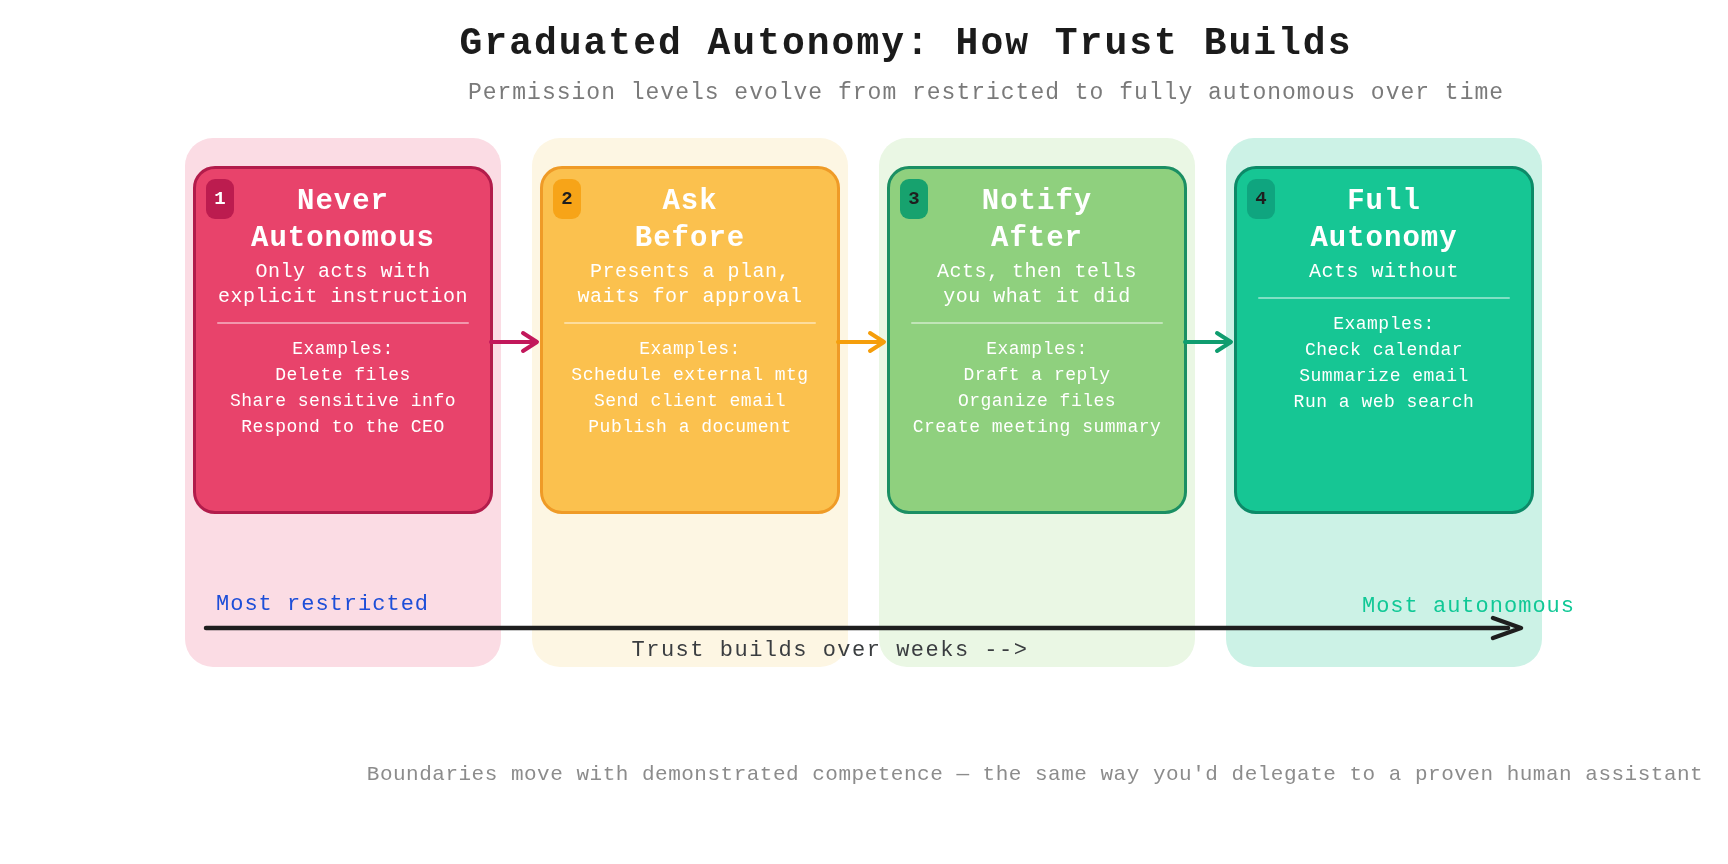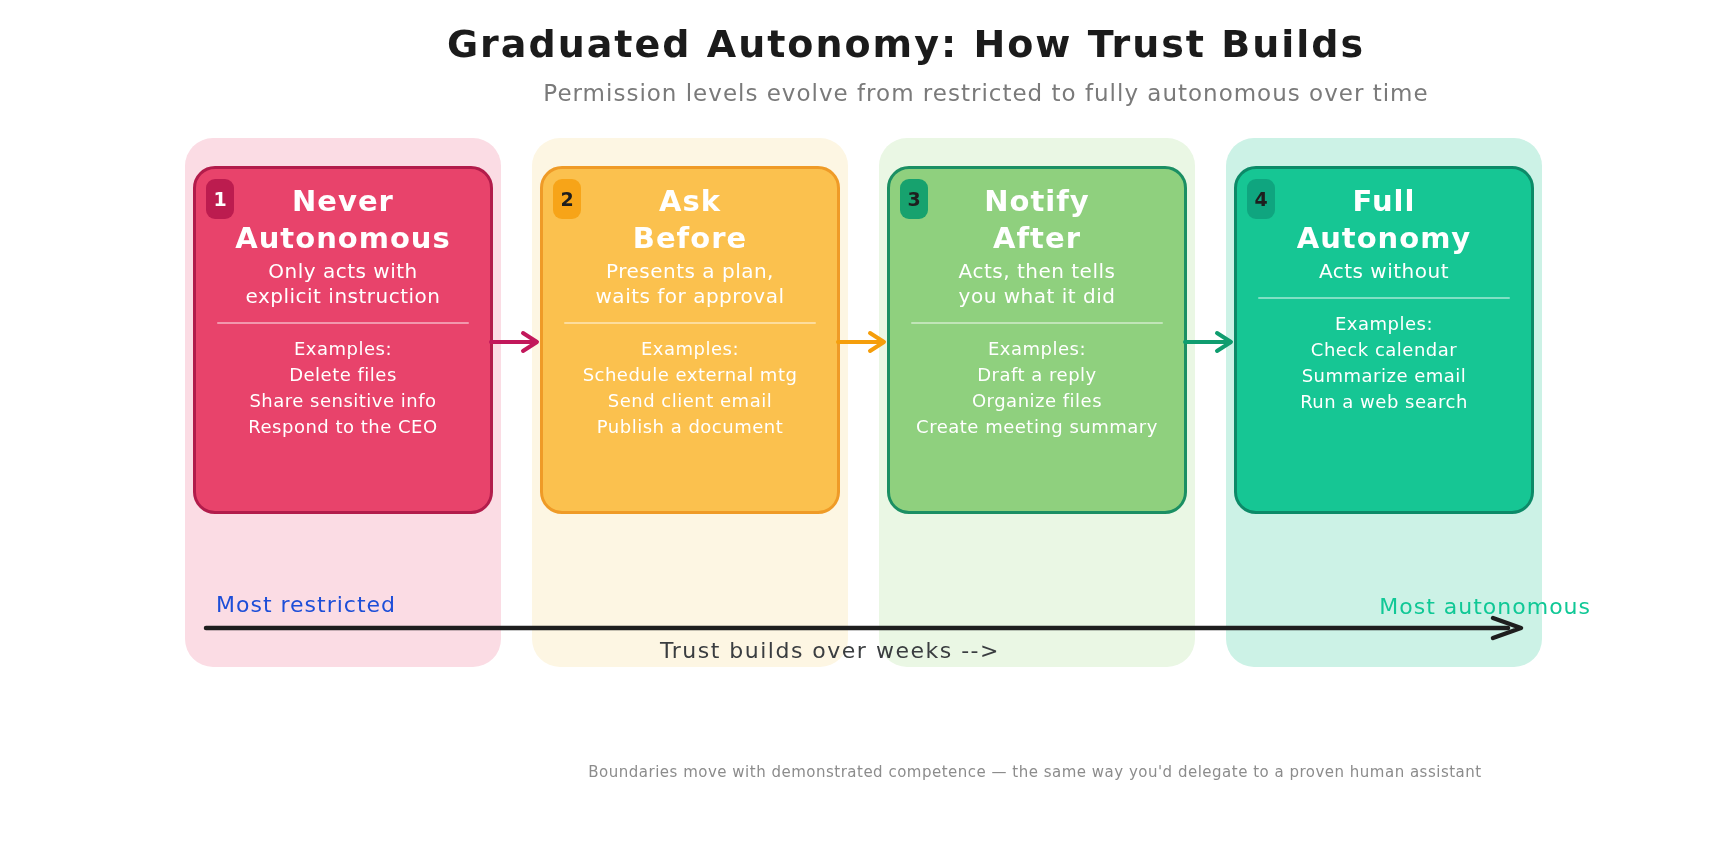--- a/index.html
+++ b/index.html
@@ -1,18 +1,18 @@
 <!DOCTYPE html>
 <html><head>
 <meta charset="utf-8">
 <style>
   * { margin: 0; padding: 0; box-sizing: border-box; }
   html, body { width: 1728px; height: 864px; background: #ffffff; }
   body { font-family: "DejaVu Sans", "Liberation Sans", sans-serif; }
-  #page { position: relative; width: 1728px; height: 864px; overflow: hidden; background: #ffffff; }
+  #page { position: relative; width: 1728px; height: 864px; overflow: hidden; background: #ffffff; font-family: Liberation Mono, monospace; }
 
   .page-title {
     position: absolute; top: 22px; left: 906px; transform: translateX(-50%);
     font-size: 38px; font-weight: 700; color: #1b1b1b; letter-spacing: 2px; white-space: nowrap;
   }
   .page-subtitle {
     position: absolute; top: 80px; left: 986px; transform: translateX(-50%);
     font-size: 23px; color: #7a7a7a; letter-spacing: 1px; white-space: nowrap;
   }
 
@@ -43,21 +43,21 @@
   .label-right { position: absolute; top: 594px; left: 1575px; transform: translateX(-100%); font-size: 22px; letter-spacing: 1px; white-space: nowrap; }
 
   .timeline-arrow { position: absolute; left: 203px; top: 615px; color: #1e1e1e; }
   .timeline-label {
     position: absolute; top: 638px; left: 830px; transform: translateX(-50%);
     font-size: 22px; color: #3a3d40; letter-spacing: 1.5px; white-space: nowrap;
   }
 
   .footer-caption {
     position: absolute; top: 763px; left: 1035px; transform: translateX(-50%);
-    font-size: 15px; color: #8c8c8c; letter-spacing: 0.5px; white-space: nowrap;
+    font-size: 21px; color: #8c8c8c; letter-spacing: 0.5px; white-space: nowrap;
   }
 </style>
 </head>
 <body>
 
 <div id="page">
 
   <div class="page-title">Graduated Autonomy: How Trust Builds</div>
   <div class="page-subtitle">Permission levels evolve from restricted to fully autonomous over time</div>
 
@@ -157,21 +157,21 @@
     </svg>
   </div>
   <div class="stage-arrow arrow-2" style="color: rgb(15, 157, 111);">
     <svg width="54" height="26" viewBox="0 0 54 26">
       <line x1="2" y1="13" x2="44" y2="13" stroke="currentColor" stroke-width="4" stroke-linecap="round"></line>
       <polyline points="34,4 48,13 34,22" fill="none" stroke="currentColor" stroke-width="4" stroke-linecap="round" stroke-linejoin="round"></polyline>
     </svg>
   </div>
 
   <div class="label-left" style="color: #1d4ed8;">Most restricted</div>
-  <div class="label-right" style="color: rgb(16, 200, 150); margin-left: 16px;">Most autonomous</div>
+  <div class="label-right" style="color: rgb(16, 200, 150);">Most autonomous</div>
 
   <div class="timeline-arrow" style="color: rgb(30, 30, 30);">
     <svg width="1325" height="26" viewBox="0 0 1325 26">
       <line x1="3" y1="13" x2="1305" y2="13" stroke="currentColor" stroke-width="4.5" stroke-linecap="round"></line>
       <polyline points="1290,3 1318,13 1290,23" fill="none" stroke="currentColor" stroke-width="4.5" stroke-linecap="round" stroke-linejoin="round"></polyline>
     </svg>
   </div>
 
   <div class="timeline-label">Trust builds over weeks --&gt;</div>
 

